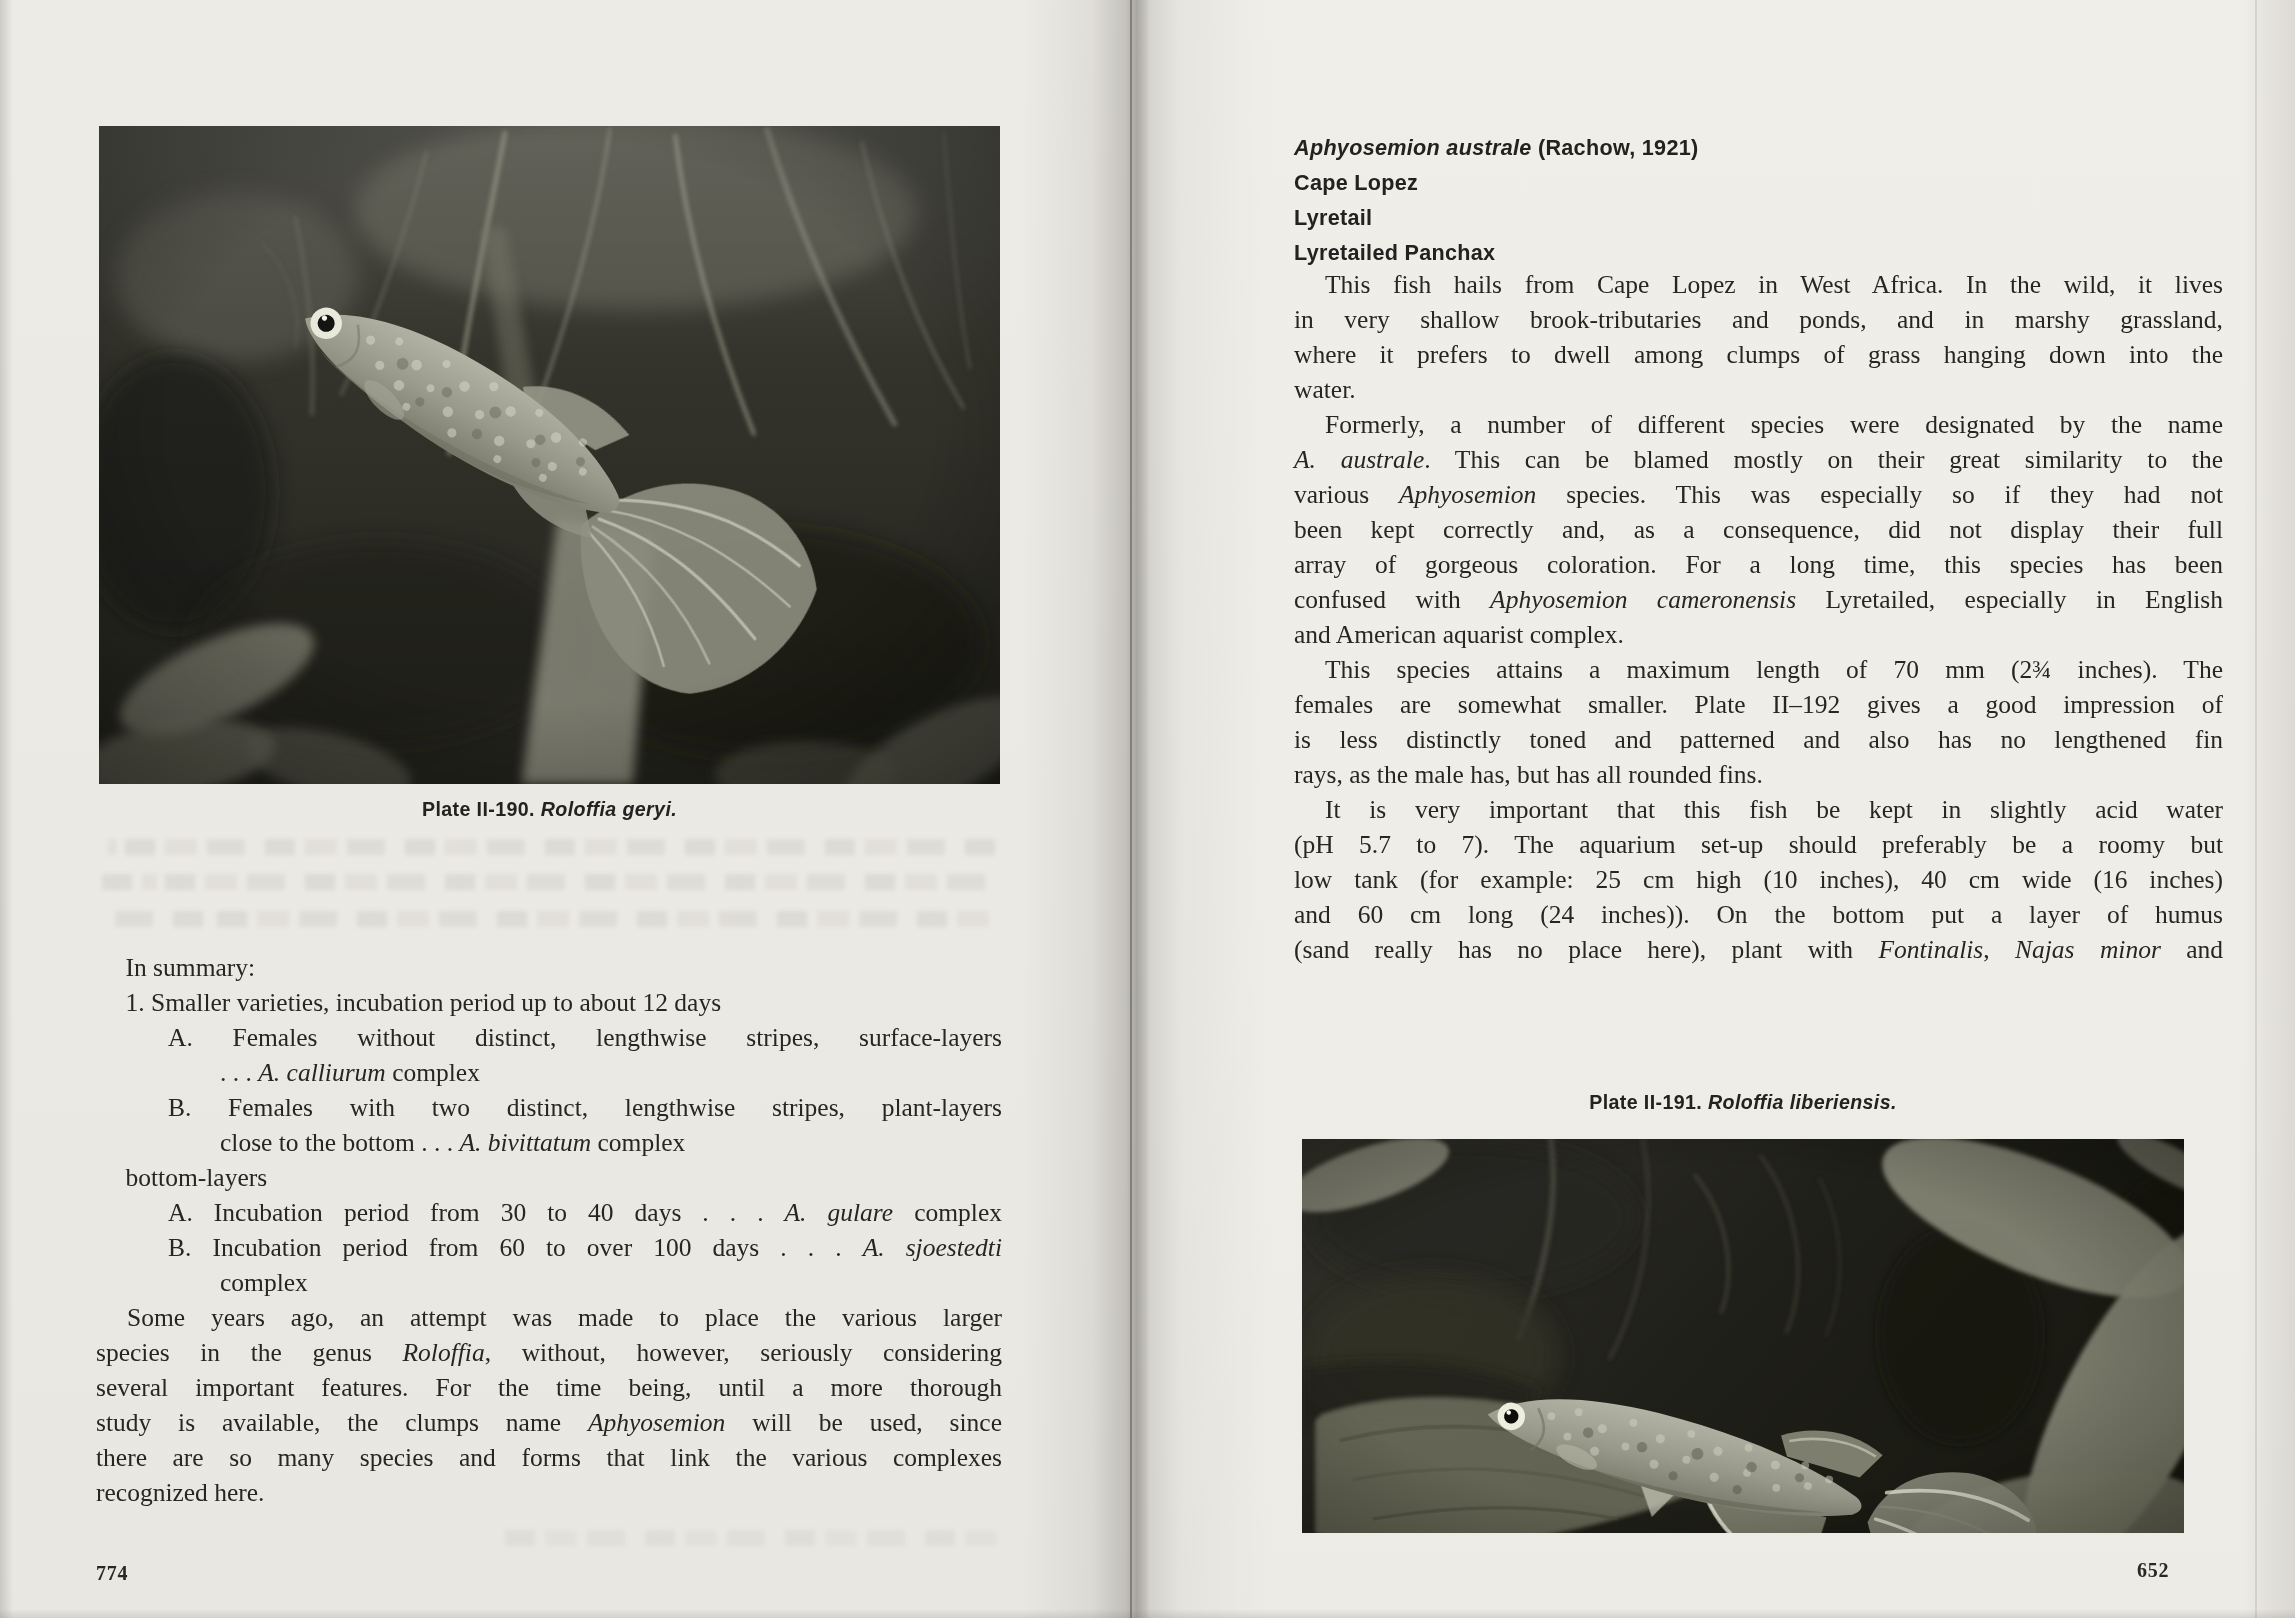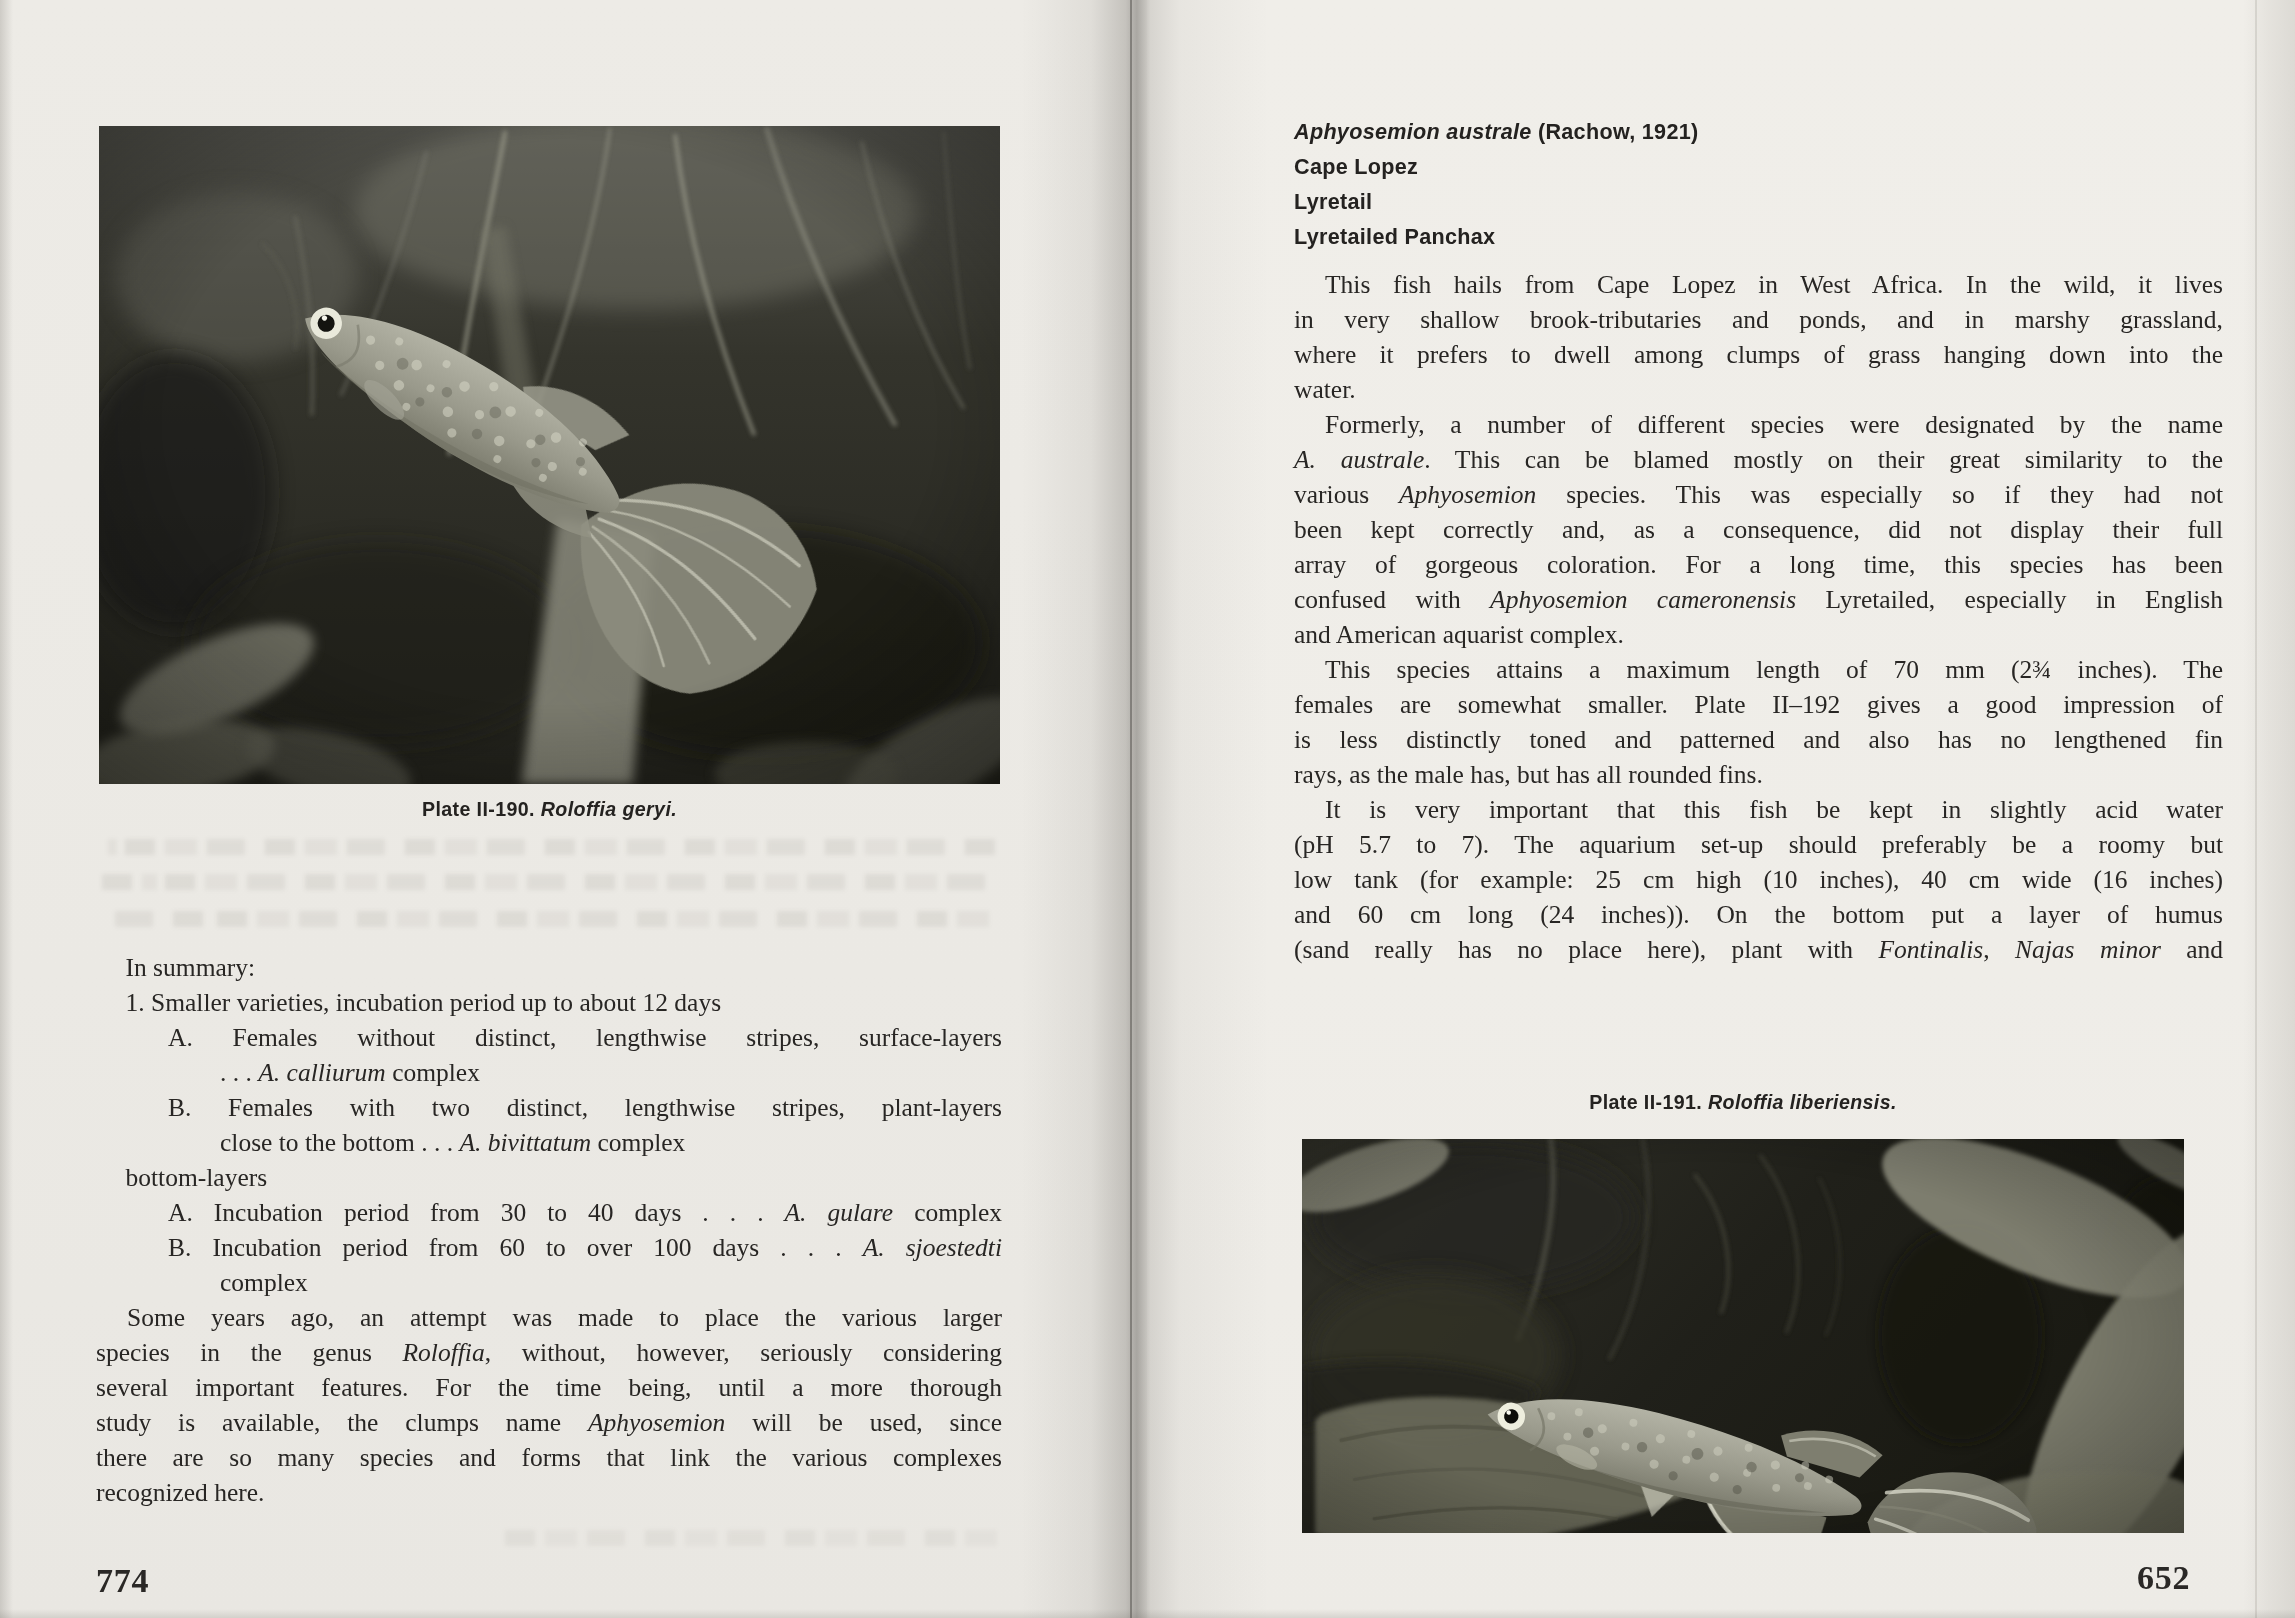--- a/index.html
+++ b/index.html
@@ -23,21 +23,21 @@
   }
   .textcol{position:absolute;font-size:25.5px;}
   .tline{height:35px;line-height:35px;}
   .just{text-align:justify;text-align-last:justify;}
   .it{font-style:italic;}
   .bd{font-weight:bold;}
   .sanscol .tline{
     font-family:"Liberation Sans",sans-serif;font-weight:bold;
     font-size:21.6px;letter-spacing:0.3px;color:#242220;
   }
-  .pagenum{position:absolute;font-weight:bold;font-size:34px;color:#2a2826;letter-spacing:0.7px;}
+  .pagenum{position:absolute;font-weight:bold;font-size:20px;color:#2a2826;letter-spacing:0.7px;}
 
   .ghost{
     position:absolute;height:15.7px;filter:blur(2px);opacity:.5;pointer-events:none;
     background:repeating-linear-gradient(90deg,
       rgba(255,255,255,0) 0 7.9px, rgba(118,114,106,.24) 7.9px 38px,
       rgba(255,255,255,0) 38px 48px, rgba(118,114,106,.16) 48px 80px,
       rgba(255,255,255,0) 80px 90px, rgba(118,114,106,.21) 90px 128px,
       rgba(255,255,255,0) 128px 140px);
   }
   .gutter{
@@ -198,21 +198,21 @@
       <div class="tline just"><span>study is available, the clumps name </span><span class="it">Aphyosemion</span><span> will be used, since</span></div>
       <div class="tline just"><span>there are so many species and forms that link the various complexes</span></div>
       <div class="tline"><span>recognized here.</span></div>
     </div>
 
   <div class="pagenum" style="left:96px;top:1562px;">774</div>
 </div>
 
 <div class="page page-right">
 
-  <div class="textcol sanscol" style="left:147px;top:114px;width:929px;">
+  <div class="textcol sanscol" style="left:147px;top:130px;width:929px;">
       <div class="tline"><span class="it">Aphyosemion australe </span><span>(Rachow, 1921)</span></div>
       <div class="tline"><span>Cape Lopez</span></div>
       <div class="tline"><span>Lyretail</span></div>
       <div class="tline"><span>Lyretailed Panchax</span></div>
     </div>
 
   <div class="textcol" style="left:147px;top:267px;width:929px;">
       <div class="tline just" style="padding-left: 31px;"><span>This fish hails from Cape Lopez in West Africa. In the wild, it lives</span></div>
       <div class="tline just"><span>in very shallow brook-tributaries and ponds, and in marshy grassland,</span></div>
       <div class="tline just"><span>where it prefers to dwell among clumps of grass hanging down into the</span></div>

